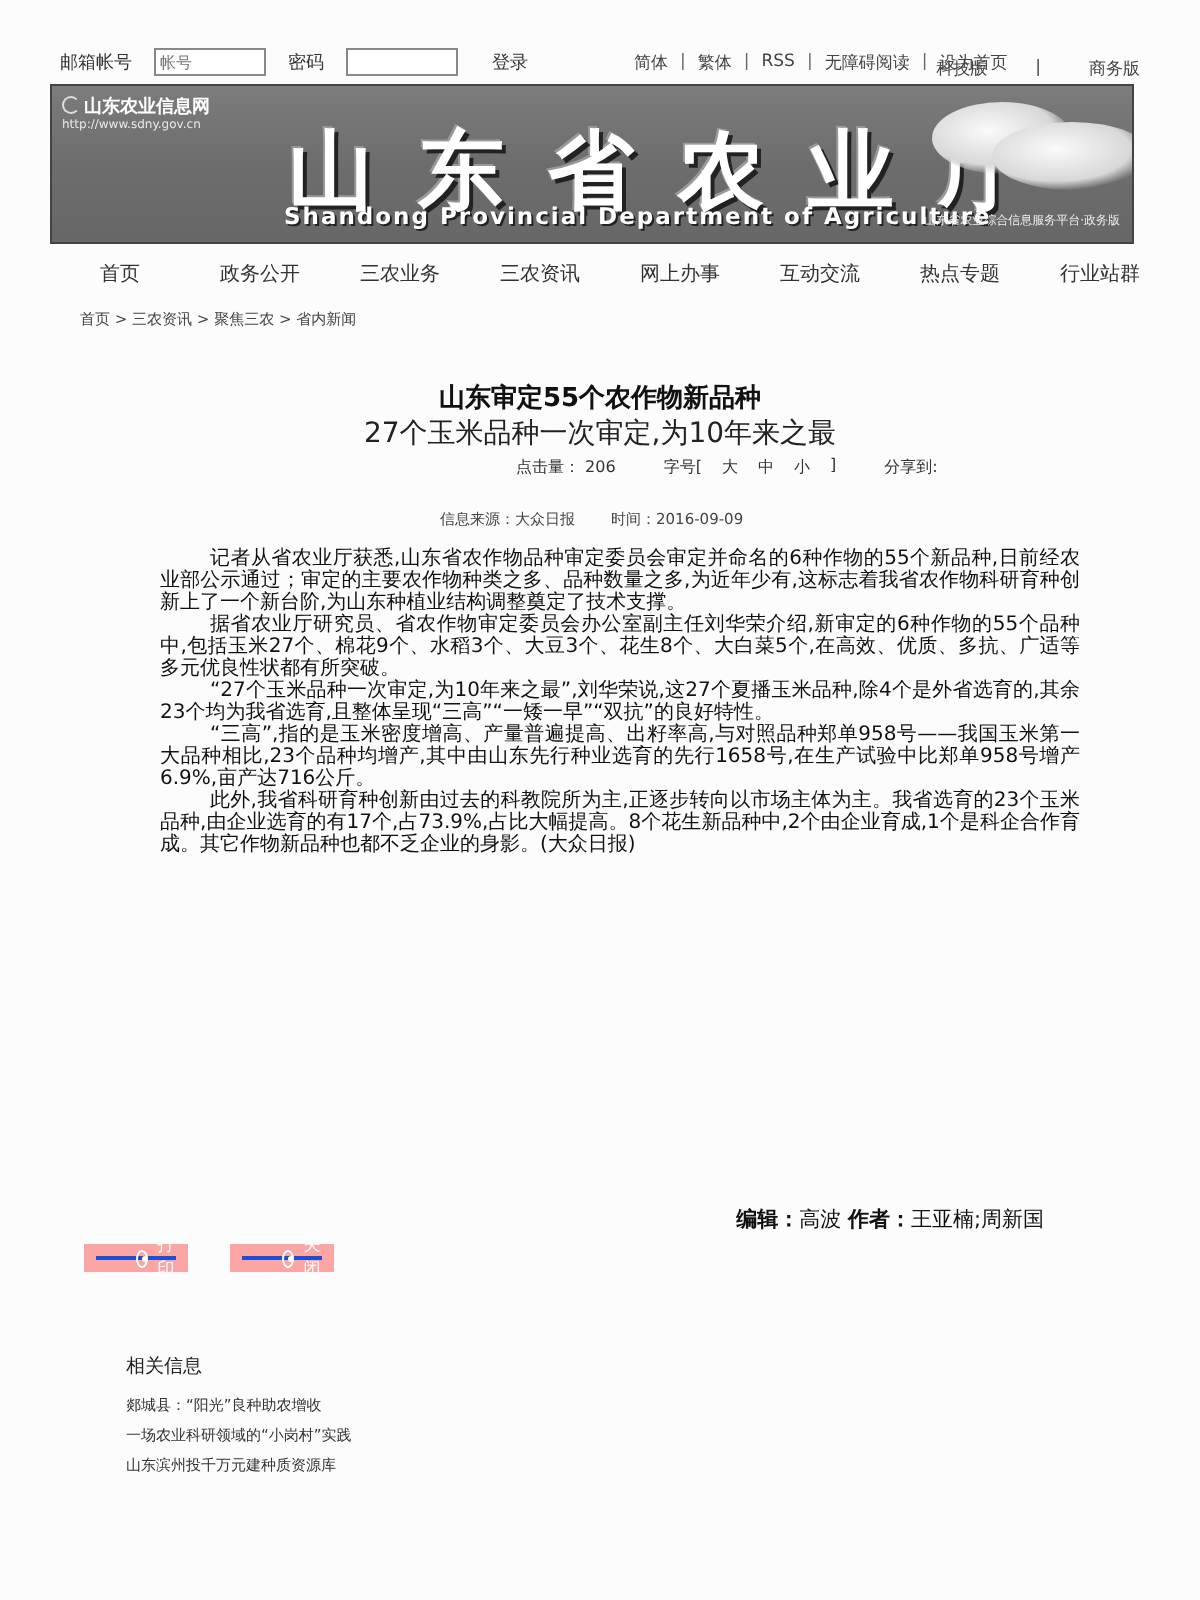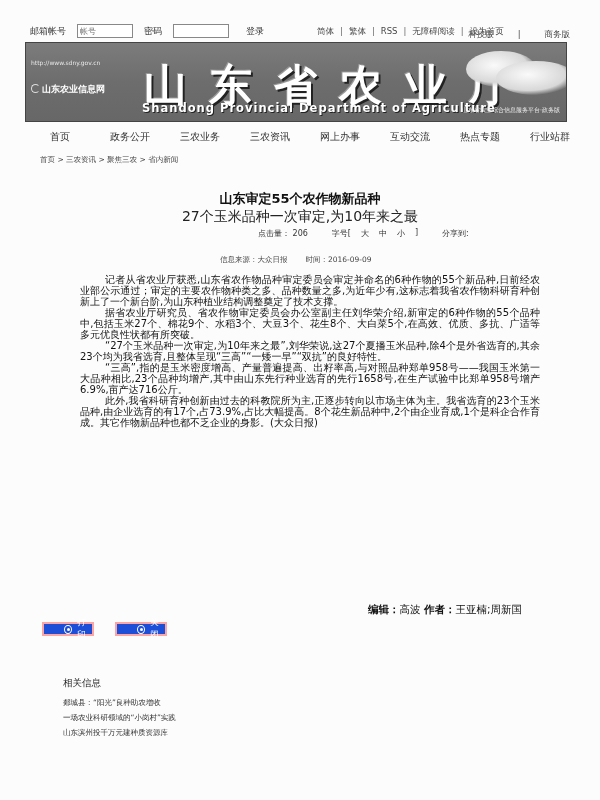--- a/index.html
+++ b/index.html
@@ -20,21 +20,21 @@
   .login .btn { margin-left:6px; font-size:9px; cursor:pointer; }
   .toplinks { position:absolute; left:287px; top:4px; display:flex; gap:6px; font-size:8.5px; color:#444; }
   .toplinks .sep { color:#666; }
   .versions { position:absolute; right:10px; top:7px; display:flex; gap:24px; font-size:8.5px; color:#444; }
 
   .banner {
     position:absolute; left:25px; top:42px; width:542px; height:80px;
     background:linear-gradient(180deg,#7c7c7c 0%,#6d6d6d 50%,#676767 100%);
     border:1px solid #444; box-sizing:border-box; overflow:hidden;
   }
-  .site-logo { position:absolute; left:5px; top:4px; color:#fff; font-size:9px; font-weight:bold;margin-top:36px; }
+  .site-logo { position:absolute; left:5px; top:4px; color:#fff; font-size:9px; font-weight:bold; }
   .site-logo .ring { display:inline-block; width:7px; height:7px; border:1px solid #ddd; border-radius:50%; border-right-color:transparent; margin-right:2px; vertical-align:-1px;}
   .site-url { position:absolute; left:5px; top:16px; color:#e8e8e8; font-size:6px; }
   .banner-title {
     position:absolute; left:118px; top:14px; color:#fff; font-size:43px; font-weight:bold;
     letter-spacing:22px; text-shadow:2px 2px 0 #222, -1px -1px 0 #999;
     font-family:"DejaVu Serif",serif;
   }
   .banner-en {
     position:absolute; left:116px; top:58px; color:#fff; font-size:11.5px; font-weight:bold;
     letter-spacing:1px; text-shadow:1px 1px 0 #222;
@@ -55,21 +55,21 @@
 
   .body { position:absolute; left:80px; top:274px; width:460px; font-size:10px; line-height:11px; color:#111; }
   .body p { margin:0; text-indent:2.5em; text-align:justify; }
   .red-ul { text-decoration:underline; text-decoration-color:#e0141e; text-decoration-thickness:2px; text-underline-offset:3px; }
 
   .byline { position:absolute; right:78px; top:603px; font-size:10.5px; color:#111; }
   .byline b { font-weight:bold; }
 
   .btns { position:absolute; left:42px; top:622px; display:flex; gap:21px; }
   .btn-g {
-    width:52px; height:14px; background:#1d4ed8; border:2px solid #fca5a5; color:#fff; font-size:8.5px;
+    width:52px; height:14px; background:#1d4ed8; border:6px solid #fca5a5; color:#fff; font-size:8.5px;
     display:flex; align-items:center; gap:5px; padding-left:20px; box-sizing:border-box; cursor:pointer;
   }
   .btn-g .ic { width:7px; height:7px; border:1px solid #fff; border-radius:50%; position:relative; }
   .btn-g .ic::after { content:""; position:absolute; left:2px; top:2px; width:3px; height:3px; border-radius:50%; background:#fff; }
 
   .related { position:absolute; left:63px; top:677px; }
   .related h4 { margin:0 0 8px 0; font-size:9.5px; color:#222; font-weight:normal; }
   .related .link { font-size:7.5px; color:#333; margin-bottom:5px; cursor:pointer; }
 </style>
 </head>

